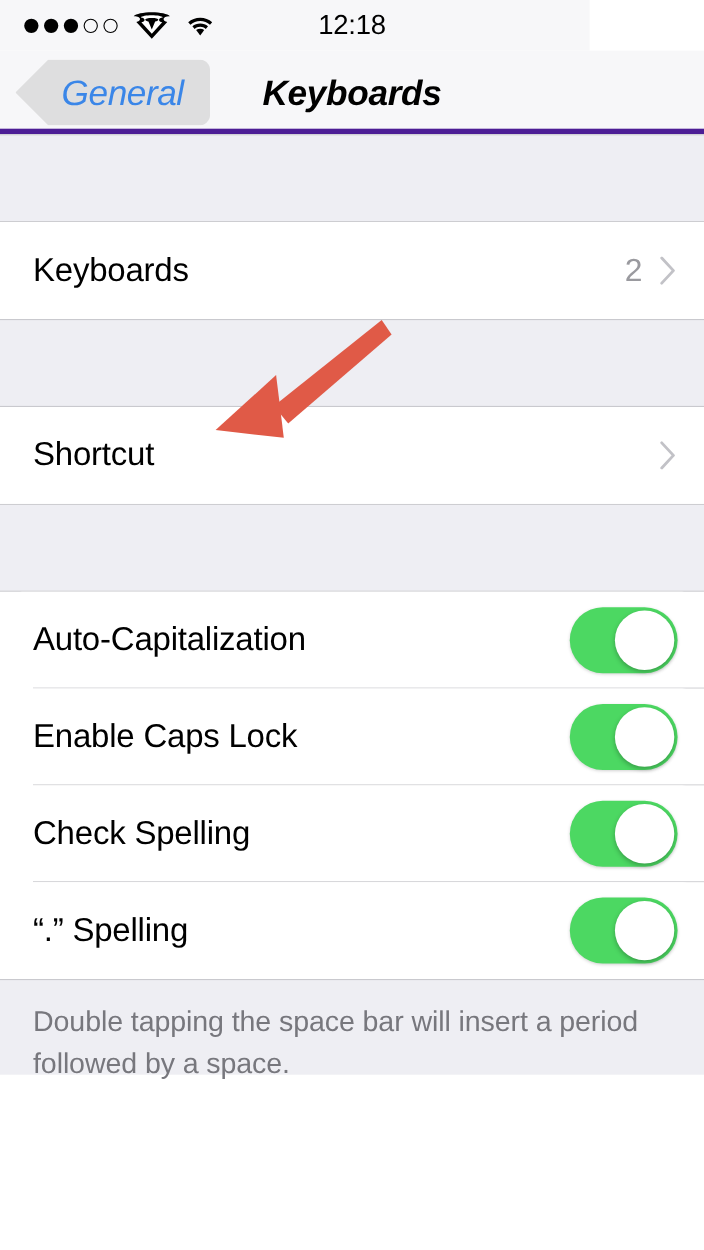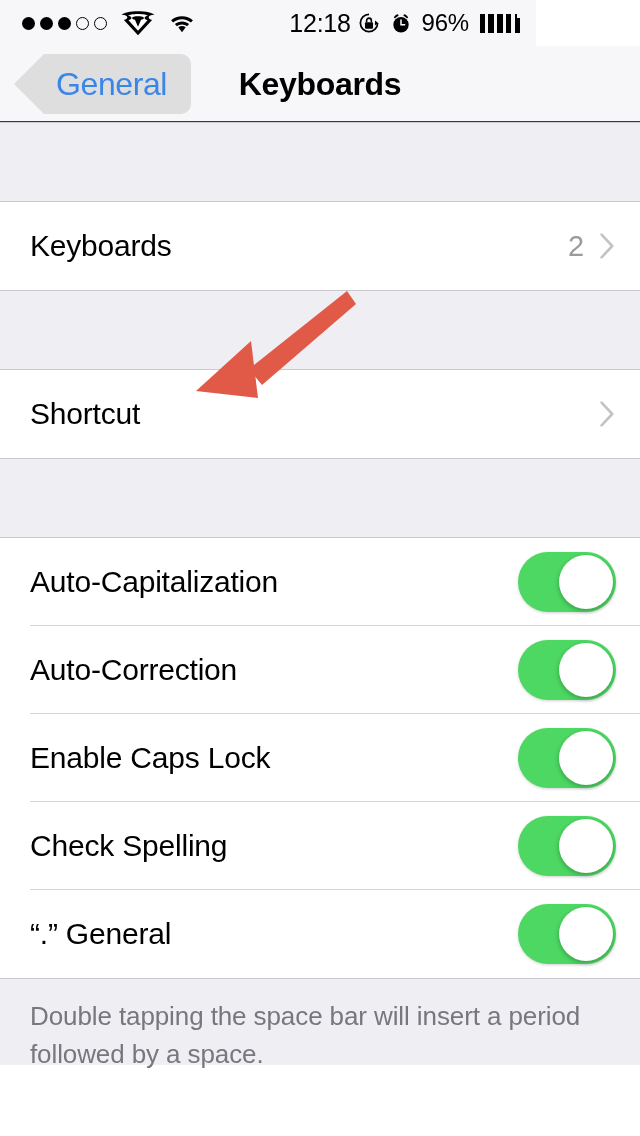--- a/index.html
+++ b/index.html
@@ -59,21 +59,22 @@
   .bbar.last::after{
     content:""; position:absolute; top:0; right:0;
     width:2.6px; height:4px; background:#f7f7f9;
   }
 
   
   .nav-bar{
     position:absolute; top:46px; left:0;
     width:640px; height:76px;
     background:#f7f7f9;
-    border-bottom:1px solid #4c1d95;
+    border-bottom:5px solid #4c1d95;
+    font-style:italic;
   }
   .back-button{
     position:absolute; left:14px; top:8px;
     height:60px;
     display:flex; align-items:center;
     padding-left:42px; padding-right:24px;
     background:#dededf;
     border-radius:10px;
     clip-path:polygon(0% 50%, 30px 0%, 100% 0%, 100% 100%, 30px 100%);
     cursor:pointer;
@@ -197,45 +198,20 @@
         <path d="M13 19.2 L9.3 14.2 C10.4 13.5 11.7 13.1 13 13.1 C14.3 13.1 15.6 13.5 16.7 14.2 Z" fill="#000"></path>
         <path d="M13 8.4 C10.3 8.4 7.8 9.3 5.9 10.9 L7.9 13.3 C9.3 12.1 11.1 11.4 13 11.4 C14.9 11.4 16.7 12.1 18.1 13.3 L20.1 10.9 C18.2 9.3 15.7 8.4 13 8.4 Z" fill="#000"></path>
         <path d="M13 3.2 C8.8 3.2 5.0 4.7 2.1 7.2 L4.1 9.6 C6.5 7.5 9.6 6.2 13 6.2 C16.4 6.2 19.5 7.5 21.9 9.6 L23.9 7.2 C21.0 4.7 17.2 3.2 13 3.2 Z" fill="#000"></path>
       </svg>
     </div>
 
     <div class="sb-center">
       <span class="sb-time">12:18</span>
     </div>
 
-    <div class="sb-right">
-      <svg class="rotlock-icon" viewBox="0 0 24 24">
-        <path d="M12 2.6 A9.4 9.4 0 1 0 21.4 12" fill="none" stroke="#000" stroke-width="1.9"></path>
-        <path d="M18.6 9.4 L21.9 12.1 L18.4 14.6 Z" fill="#000"></path>
-        <rect x="7.6" y="11.2" width="8.8" height="7.0" rx="1.1" fill="#000"></rect>
-        <path d="M9.4 11.2 V9.3 a2.6 2.6 0 0 1 5.2 0 V11.2" fill="none" stroke="#000" stroke-width="1.7"></path>
-      </svg>
-
-      <svg class="alarm-icon" viewBox="0 0 24 25">
-        <path d="M3.4 5.2 C4.4 3.0 6.4 1.6 8.4 1.4 L9.2 3.6 C7.6 4.0 6.0 5.0 5.0 6.6 Z" fill="#000"></path>
-        <path d="M20.6 5.2 C19.6 3.0 17.6 1.6 15.6 1.4 L14.8 3.6 C16.4 4.0 18.0 5.0 19.0 6.6 Z" fill="#000"></path>
-        <circle cx="12" cy="14" r="9.2" fill="#000"></circle>
-        <path d="M12 8.2 V14 H16.4" fill="none" stroke="#fff" stroke-width="1.8" stroke-linecap="round"></path>
-      </svg>
-
-      <span class="sb-battery-pct">96%</span>
-
-      <div class="battery-bars">
-        <span class="bbar"></span>
-        <span class="bbar"></span>
-        <span class="bbar"></span>
-        <span class="bbar"></span>
-        <span class="bbar last"></span>
-      </div>
-    </div>
   </div>
 
   <div class="nav-bar">
     <div class="back-button">
       <span class="back-label">General</span>
     </div>
     <div class="nav-title">Keyboards</div>
   </div>
 
   <div class="content">
@@ -268,47 +244,40 @@
     <div class="group">
 
       <div class="row toggle-row">
         <span class="row-label">Auto-Capitalization</span>
         <div class="switch">
             <span class="knob"></span>
           </div>
         <div class="sep"></div>
       </div>
 
-      <div class="row toggle-row">
-        <span class="row-label">Auto-Correction</span>
+
+      <div class="row toggle-row">
+        <span class="row-label">Enable Caps Lock</span>
         <div class="switch">
             <span class="knob"></span>
           </div>
         <div class="sep"></div>
       </div>
 
       <div class="row toggle-row">
-        <span class="row-label">Enable Caps Lock</span>
+        <span class="row-label">Check Spelling</span>
         <div class="switch">
             <span class="knob"></span>
           </div>
         <div class="sep"></div>
       </div>
 
-      <div class="row toggle-row">
-        <span class="row-label">Check Spelling</span>
-        <div class="switch">
-            <span class="knob"></span>
-          </div>
-        <div class="sep"></div>
-      </div>
-
-
-      <div class="row toggle-row">
-        <span class="row-label">“.” General</span>
+
+      <div class="row toggle-row">
+        <span class="row-label">“.” Spelling</span>
         <div class="switch">
             <span class="knob"></span>
           </div>
       </div>
 
     </div>
 
     <div class="footer">
       <div class="footer-text">Double tapping the space bar will insert a period followed by a space.</div>
     </div>

